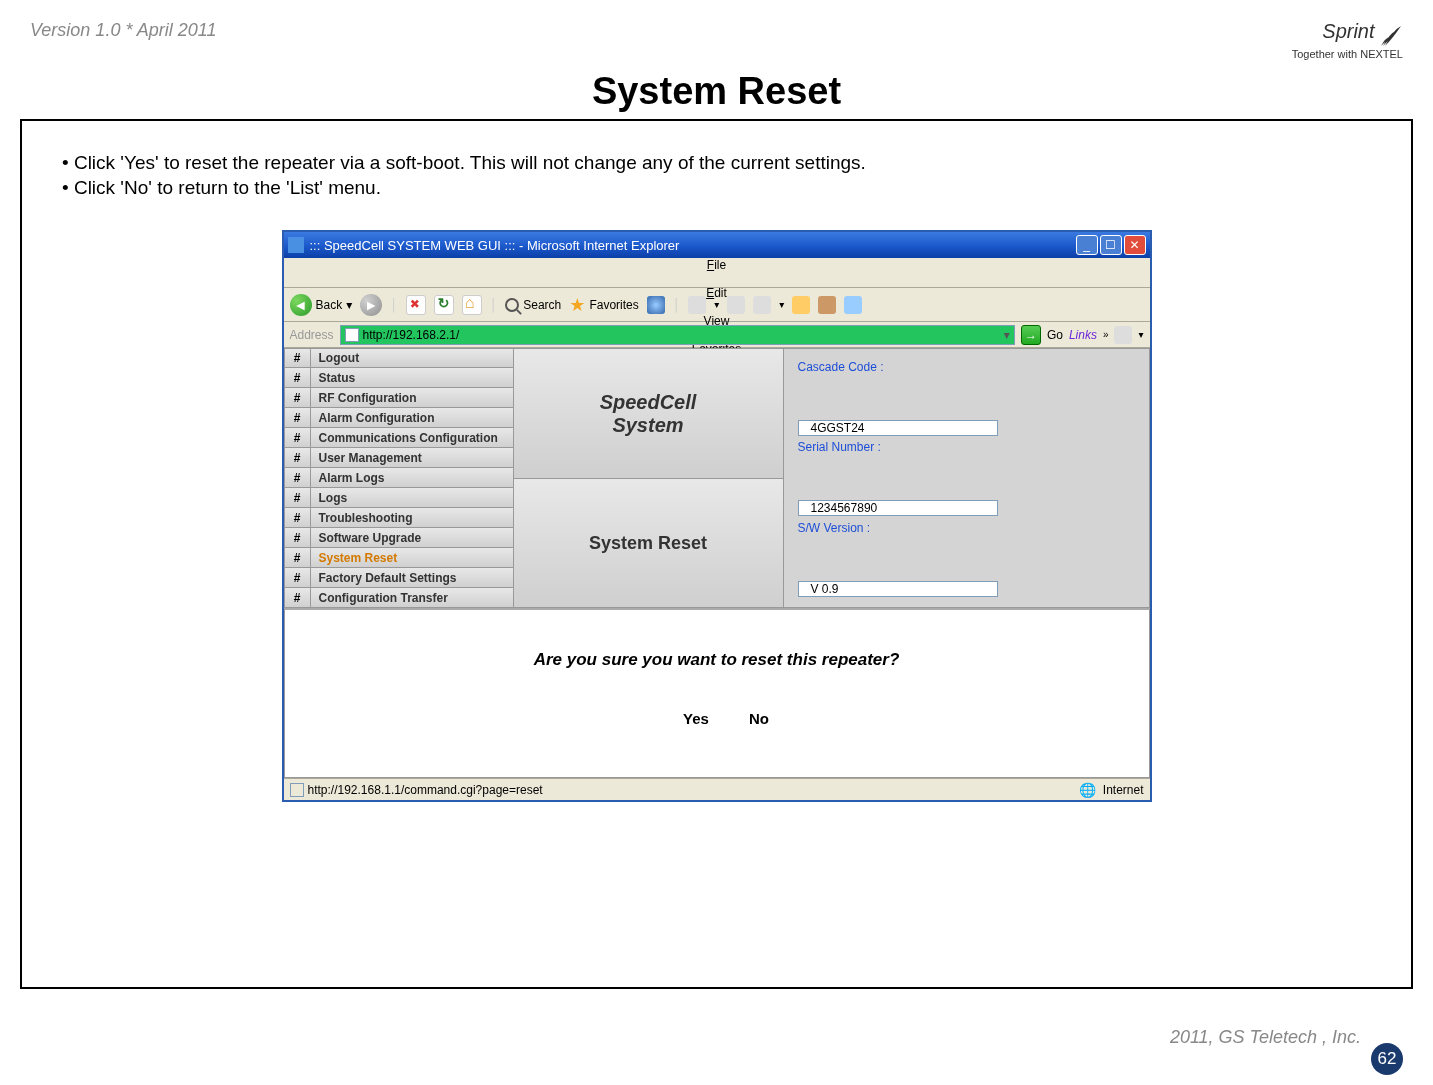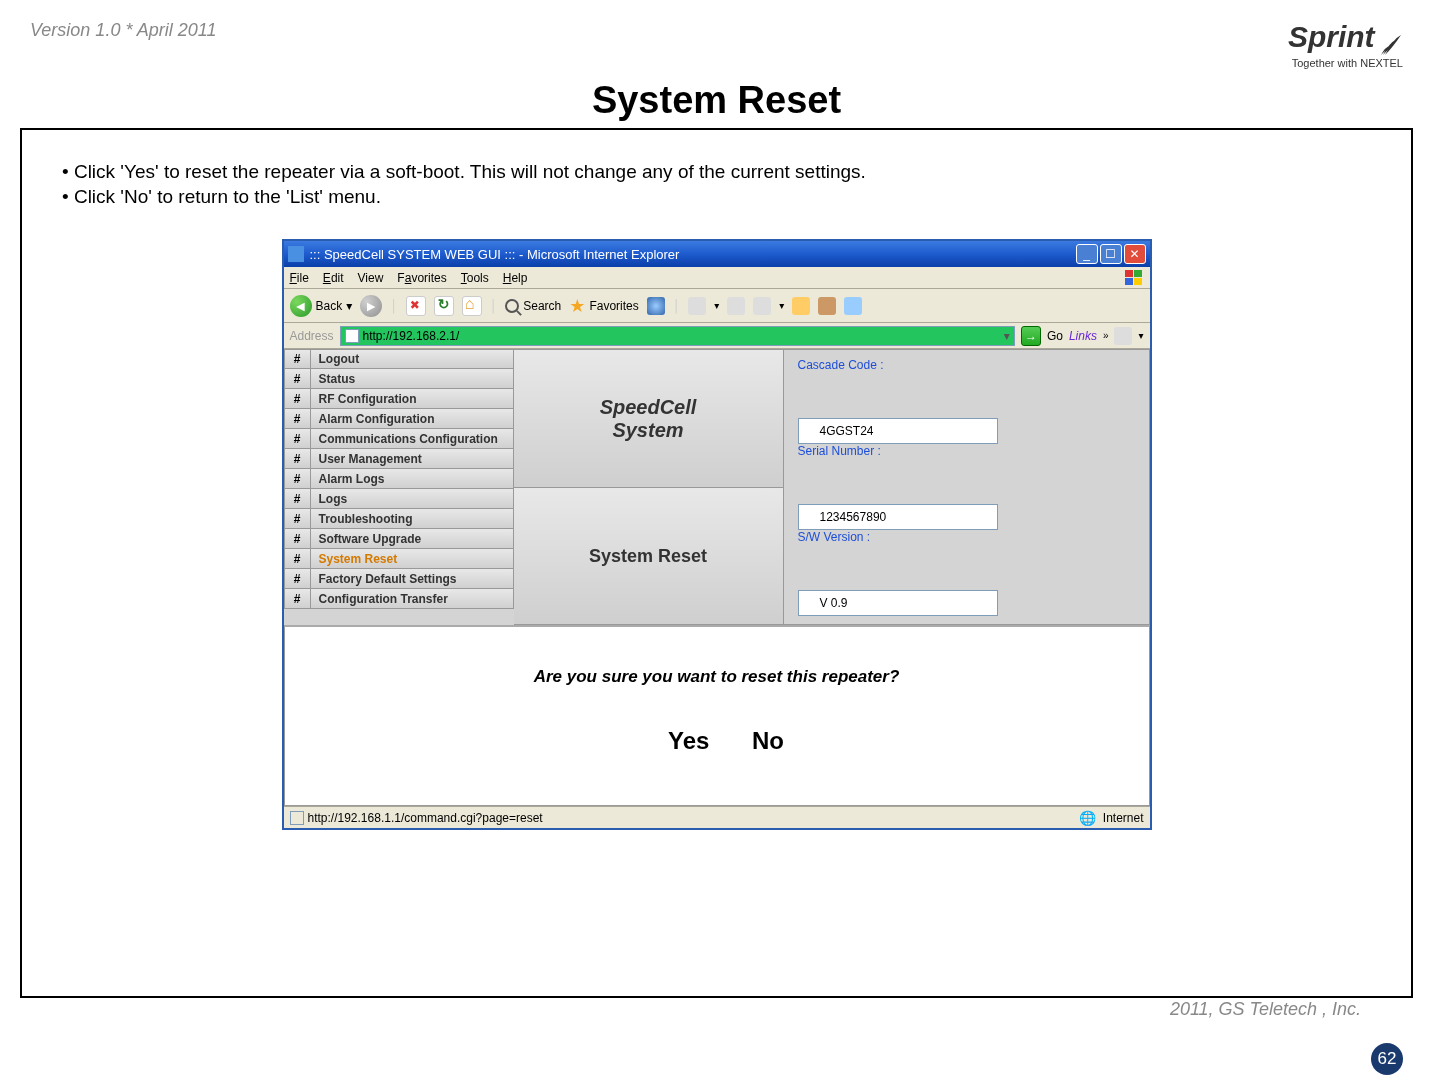--- a/index.html
+++ b/index.html
@@ -20,22 +20,22 @@
   .version-text {
     color: #888;
     font-size: 18px;
     font-style: italic;
   }
   .sprint-logo {
     text-align: right;
     color: #333;
   }
   .sprint-logo .brand {
-    font-size: 30px;
-    font-weight: bold;
+    font-size: 20px;
+    font-weight: normal;
     font-style: italic;
     display: inline-block;
   }
   .sprint-logo .fan {
     display: inline-block;
     width: 24px;
     height: 24px;
     position: relative;
   }
   .sprint-logo .fan svg { vertical-align: top; }
@@ -94,26 +94,27 @@
     font-size: 12px;
     border: 1px solid #fff;
     border-radius: 3px;
     color: #fff;
   }
   .winbtn.red { background: #e14d3a; }
   .winbtn.blue { background: #4a80d4; }
   .ie-menubar {
     background: #ece9d8;
     border-bottom: 1px solid #aca899;
-    height: 22px;
+    height: 30px;
     display: flex;
     align-items: center;
     padding: 0 6px;
     gap: 14px;
     font-size: 12px;
+    flex-direction: column;
   }
   .ie-menubar span u { text-decoration: underline; }
   .ie-menubar .winflag {
     margin-left: auto;
     width: 20px; height: 18px;
     display: inline-block;
   }
   .ie-toolbar {
     background: #ece9d8;
     border-bottom: 1px solid #aca899;
@@ -215,44 +216,44 @@
     flex:1;
     background:#d4d4d4;
     border:1px solid #999;
     border-left:none;
     padding: 8px 14px;
     display:flex;flex-direction:column;justify-content:space-around;
   }
   .info-block{}
   .info-label{font-size:12px;color:#1d4ed8;margin-bottom:2px;}
   .info-input{
-    background:#fff;border:1px solid #7f9db9;height:26px;padding:0 21px;font-size:12px;width:200px;display:flex;align-items:center;margin-top:46px;
+    background:#fff;border:1px solid #7f9db9;height:16px;padding:0 12px;font-size:12px;width:200px;display:flex;align-items:center;margin-top:46px;
   }
   .gui-prompt {
     background:#fff;
     border:1px solid #999;
     border-top: 2px solid #aaa;
     padding: 40px 0 50px 0;
     text-align:center;
   }
   .gui-prompt .q{
     font-weight:bold;font-size:17px;font-style:italic;margin-bottom:40px;
   }
   .gui-prompt .btns{
-    font-weight:bold;font-size:24px;padding-left:19px;
+    font-weight:bold;font-size:15px;padding-left:19px;
   }
   .gui-prompt .btns span{margin:0 18px;cursor:pointer;}
   .ie-status {
     background:#ece9d8;border-top:1px solid #aca899;height:22px;
     display:flex;align-items:center;padding:0 6px;font-size:12px;gap:6px;
   }
   .ie-status .status-url{flex:1;display:flex;align-items:center;gap:4px;}
   .ie-status .globe{color:#3b7ae0;font-size:14px;}
   .page-footer {
-    position:absolute;bottom:10px;right:30px;display:flex;align-items:flex-start;gap:10px;
+    position:absolute;bottom:10px;right:30px;display:flex;align-items:center;gap:10px;
   }
   .footer-text{color:#888;font-size:18px;font-style:italic;}
   .page-num{
     width:32px;height:32px;border-radius:50%;background:#1a3a6e;color:#fff;
     display:flex;align-items:center;justify-content:center;font-size:17px;margin-top:44px;
   }
 </style>
 </head>
 <body>
 

